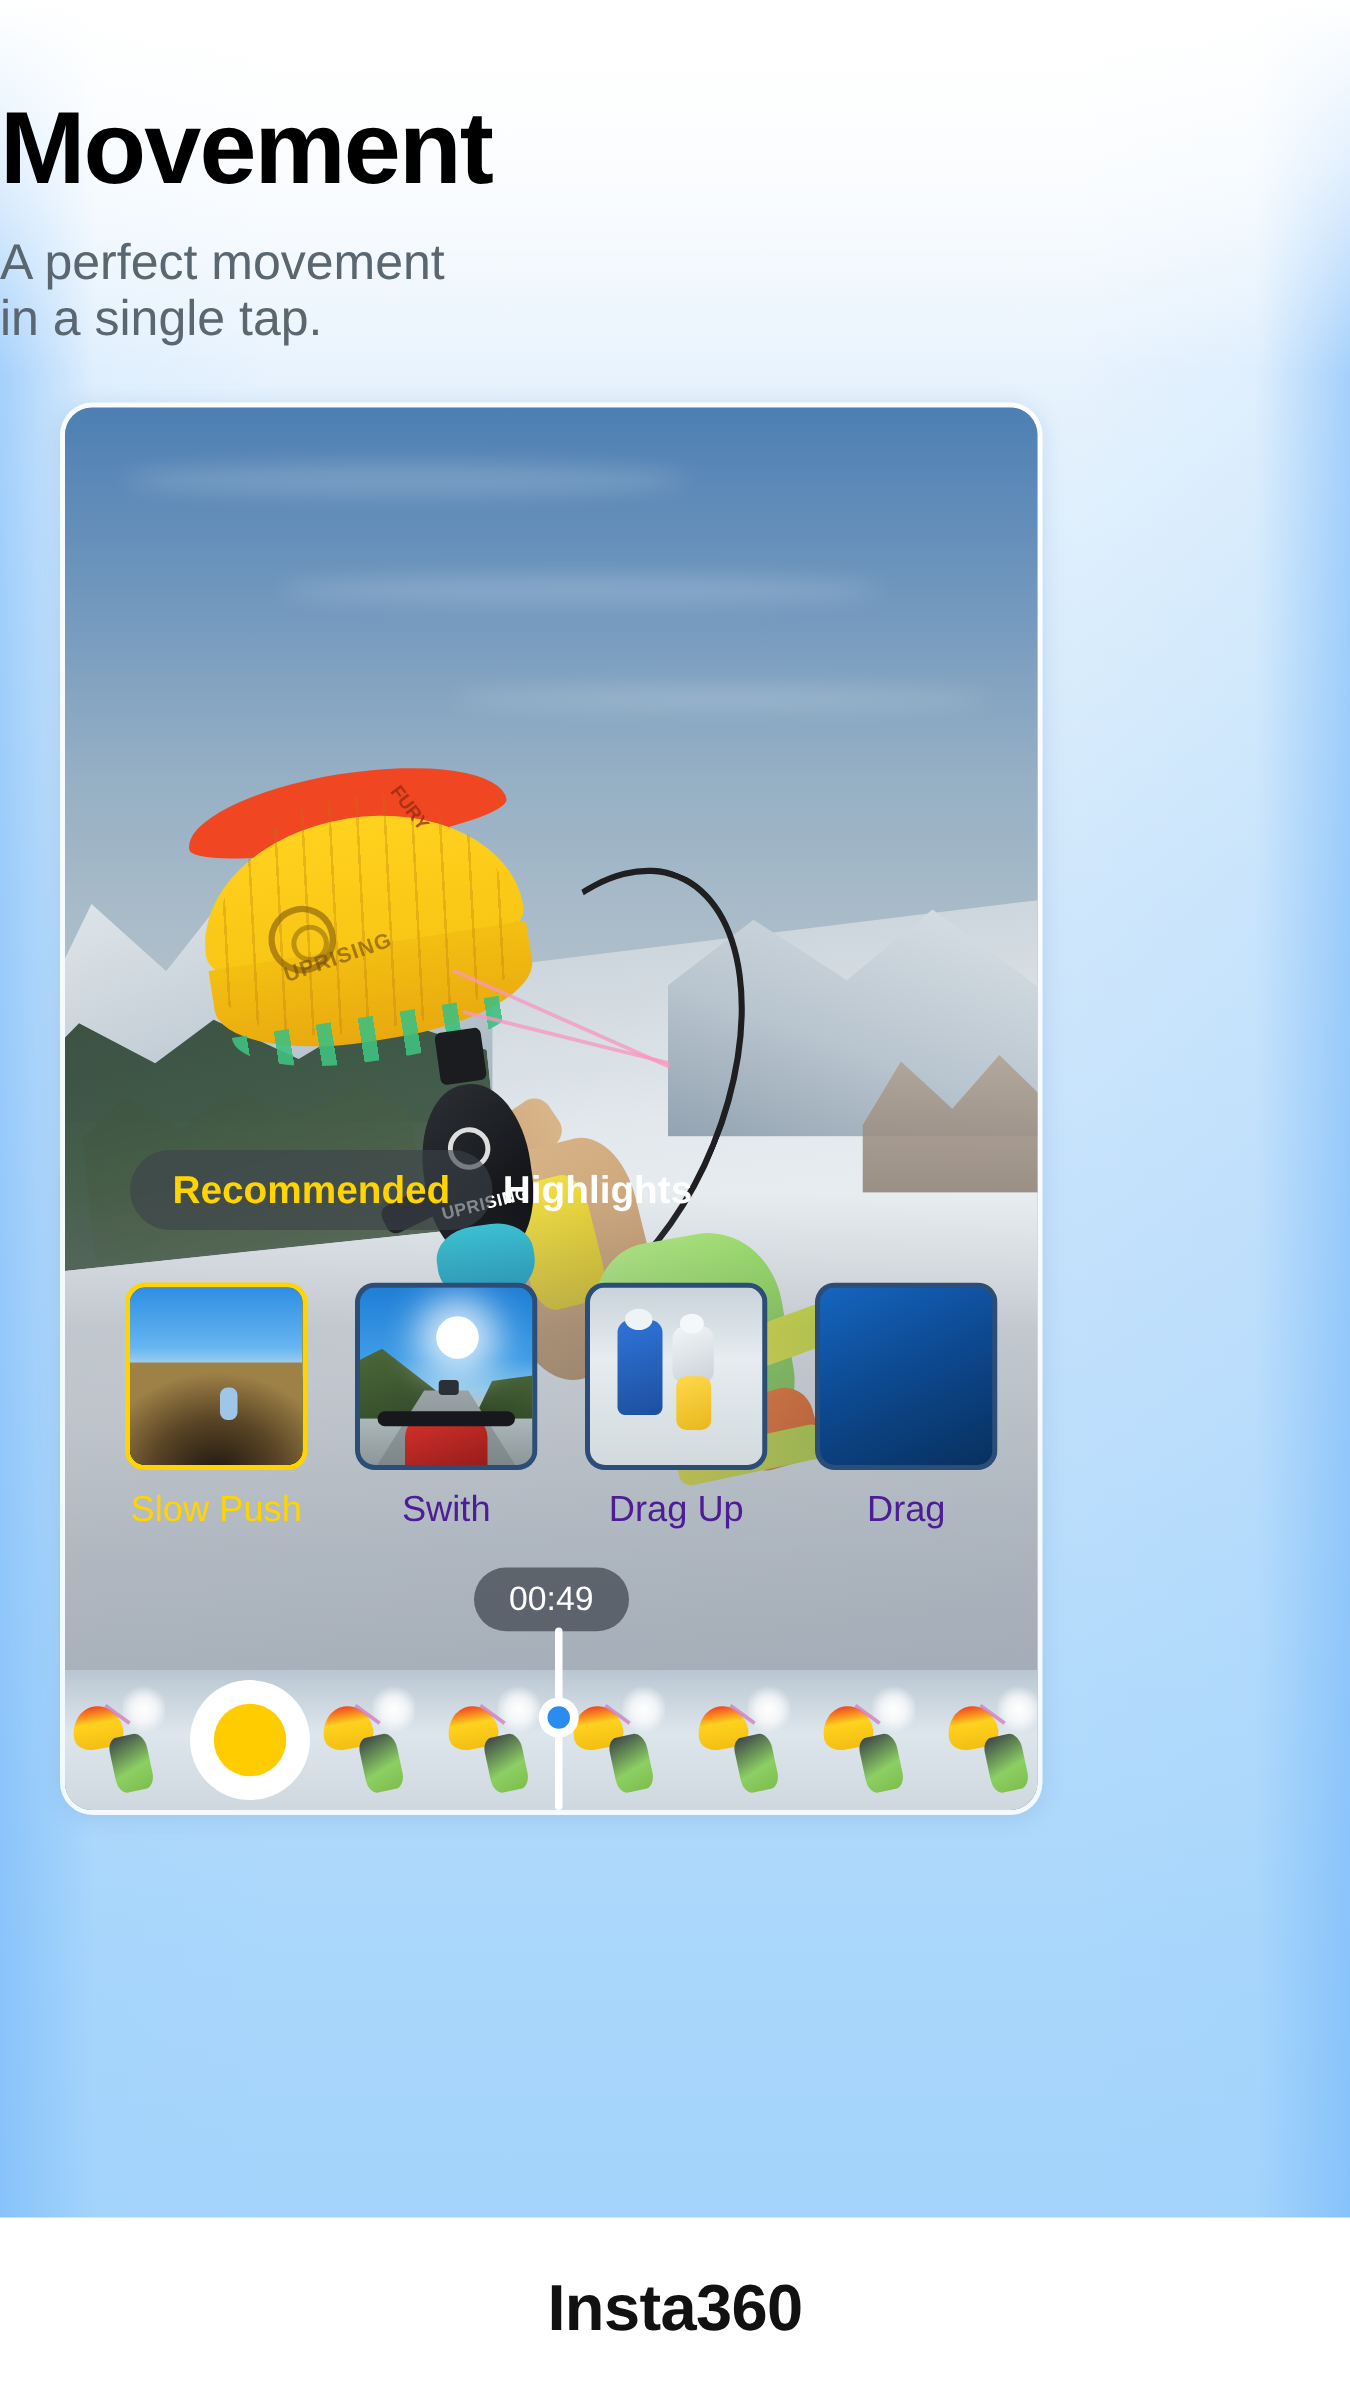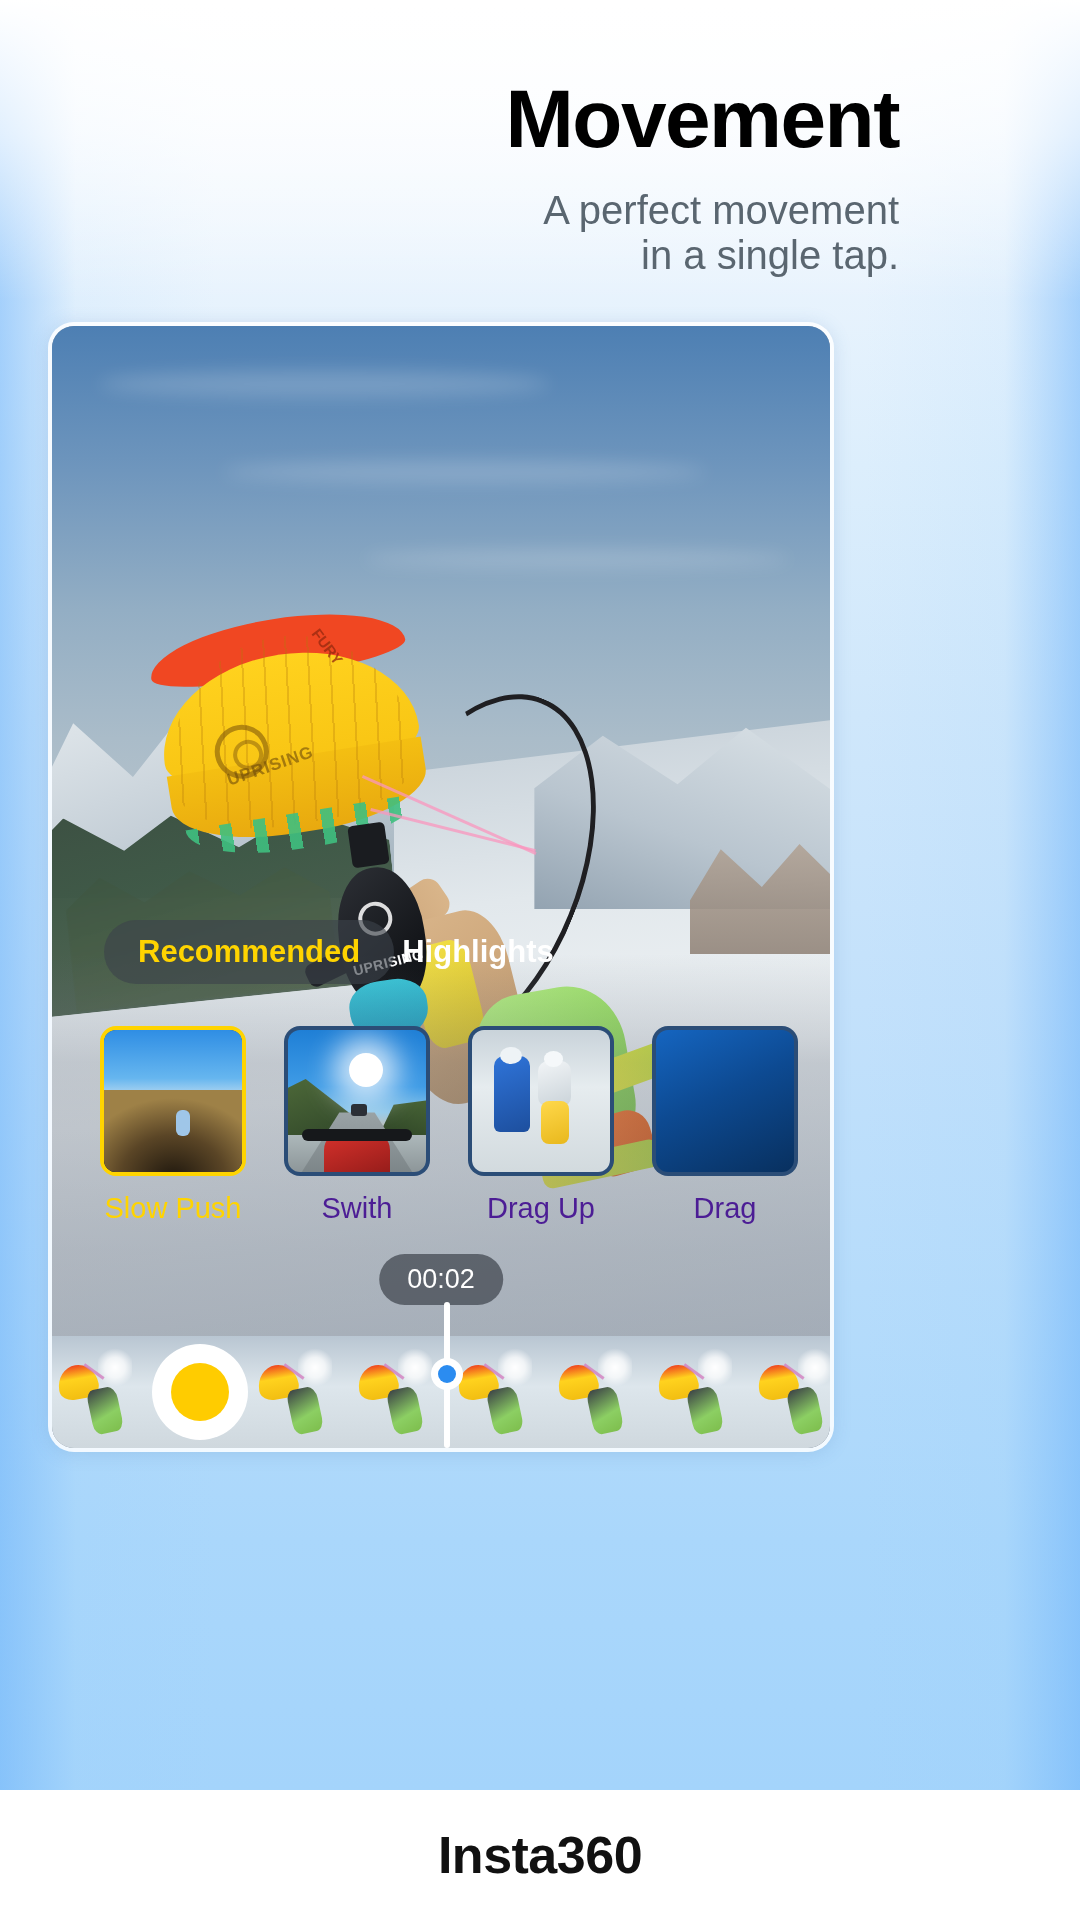--- a/index.html
+++ b/index.html
@@ -40,21 +40,21 @@
         rgba(110,180,250,0.55) 100%);
   }
   .page-bg-white-top {
     position:absolute; left:0; top:0; width:1080px; height:300px;
     background:linear-gradient(to bottom, #ffffff 0%, rgba(255,255,255,0.65) 45%, rgba(255,255,255,0) 100%);
   }
 
   
   .header {
     position:absolute; left:0; top:0; width:899px;
-    text-align:right;
+    text-align:left;
     z-index:5;
   }
   .title {
     margin-top:76px;
     font-size:82px;
     font-weight:bold;
     letter-spacing:-1.5px;
     color:#000000;
     line-height:1.05;
   }
@@ -474,21 +474,21 @@
     background:#ffffff;
     display:flex; align-items:center; justify-content:center;
   }
   .playhead-knob i {
     width:18px; height:18px; border-radius:50%;
     background:#2b8cf0; display:block;
   }
 
   
   .footer {
-    position:absolute; left:0; bottom:0; width:1080px; height:130px;
+    position:absolute; left:0; bottom:0; width:1080px; height:146px;
     background:#ffffff;
     display:flex; align-items:center; justify-content:center;
     z-index:10;
   }
   .brand {
     font-size:52px; font-weight:bold; color:#111111;
     letter-spacing:-0.5px;
   }
 </style>
 </head>
@@ -604,21 +604,21 @@
 
       <div class="thumb-item">
         <div class="thumb">
           <div class="tv-blue"></div>
         </div>
         <div class="thumb-label">Drag</div>
       </div>
 
     </div>
 
-    <div class="timepill">00:02</div>
+    <div class="timepill">00:49</div>
 
     <div class="filmstrip">
       <div class="frame">
           <i class="fk"></i>
           <i class="fglow"></i>
           <i class="fline"></i>
           <i class="fr"></i>
         </div>
       <div class="frame">
           <i class="fk"></i>

